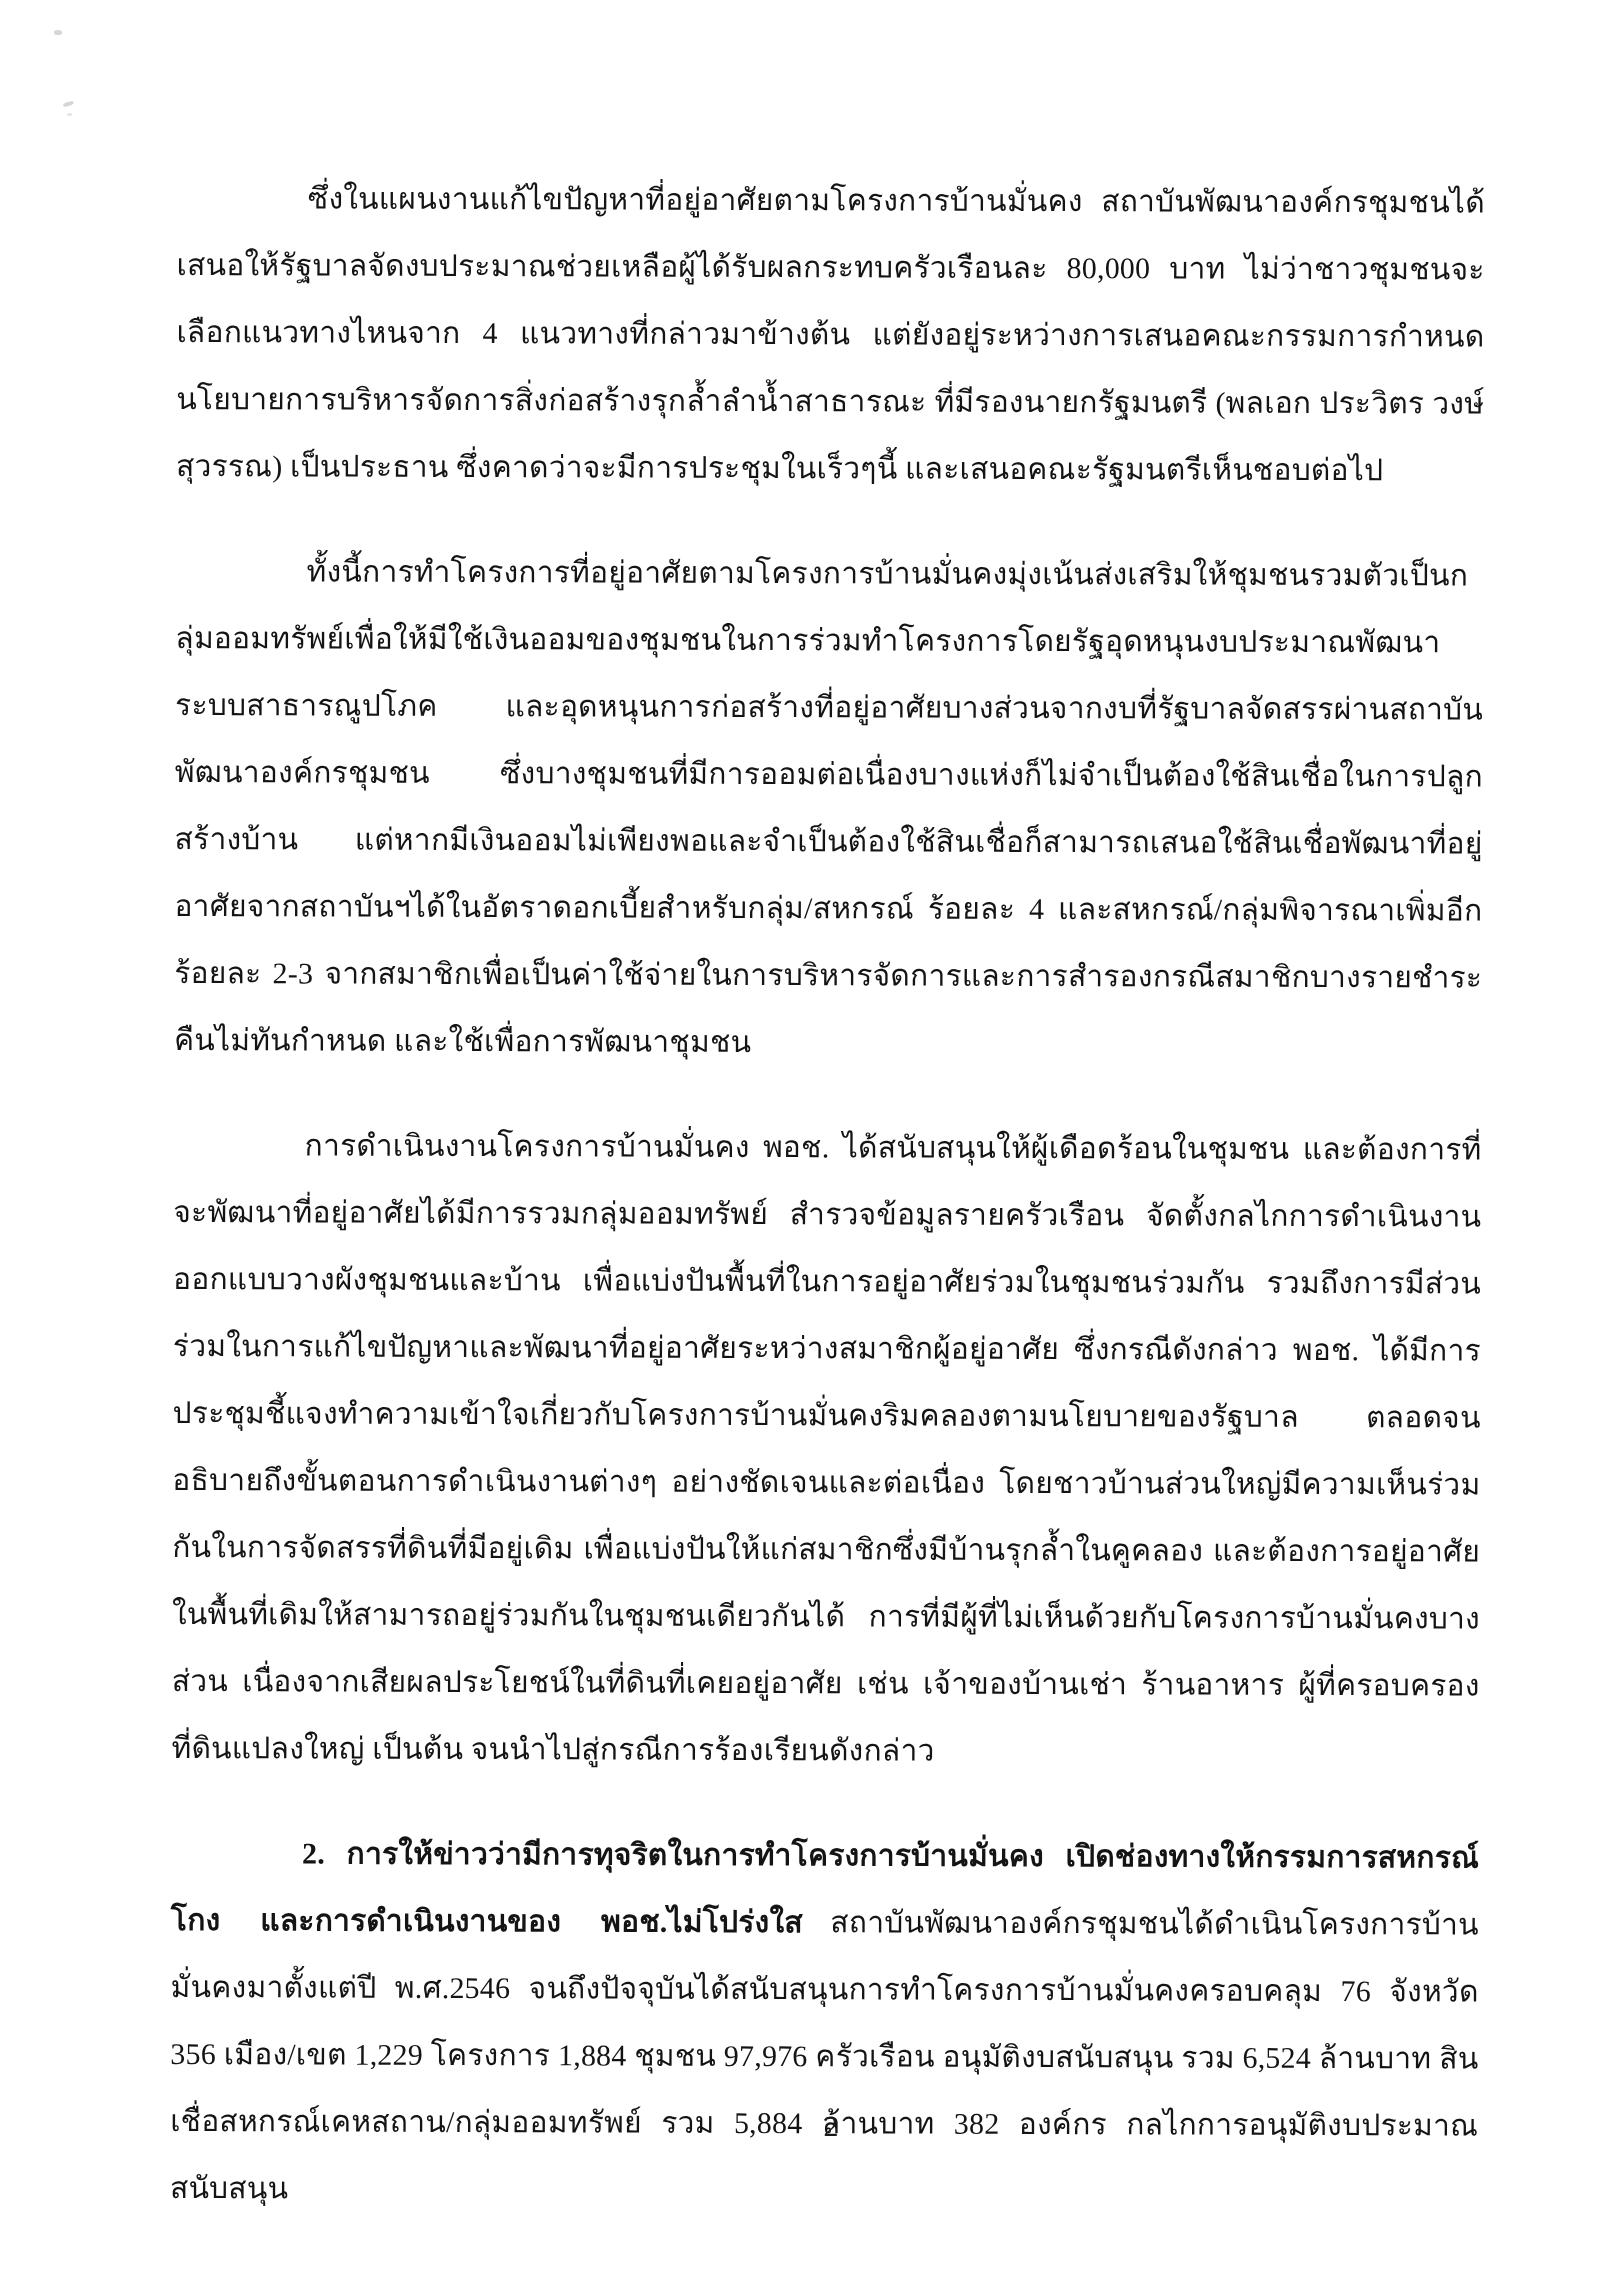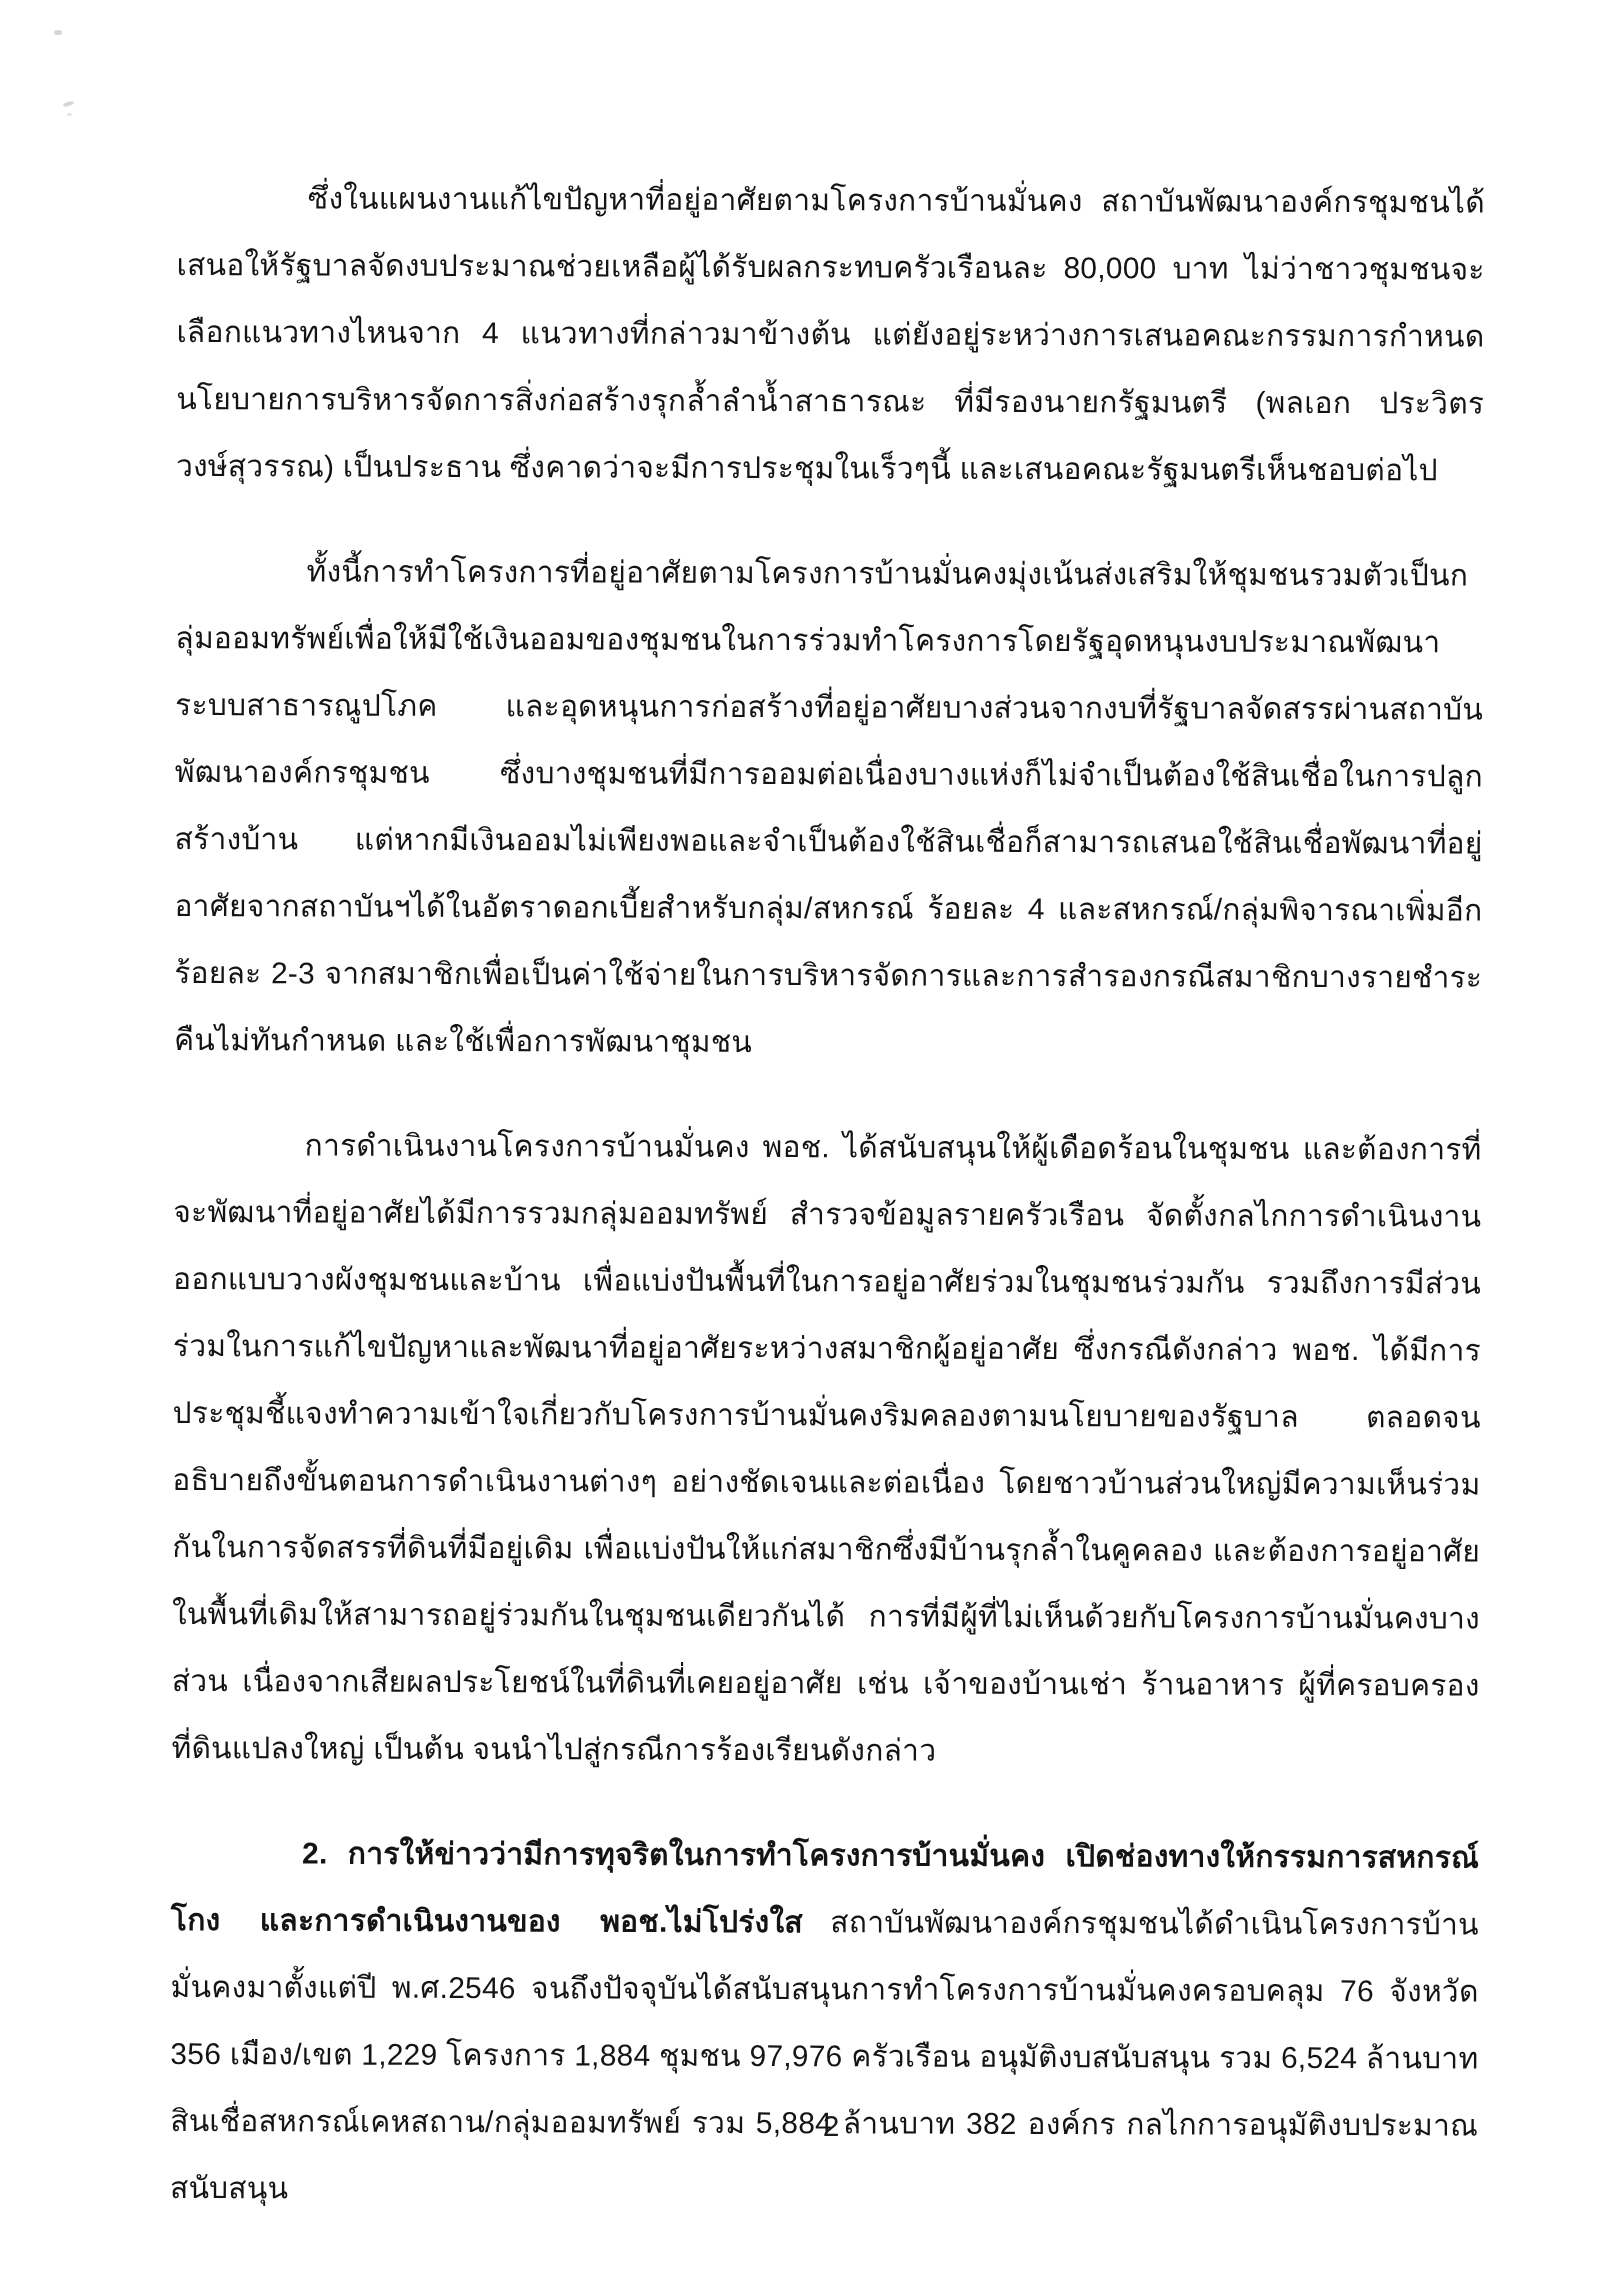--- a/index.html
+++ b/index.html
@@ -6,21 +6,21 @@
     margin: 0;
     padding: 0;
     background: #e8e8e8;
   }
   .sheet {
     position: relative;
     width: 1623px;
     height: 2295px;
     background: #ffffff;
     overflow: hidden;
-    font-family: Liberation Sans, sans-serif;
+    font-family: Liberation Serif, serif;
     color: #141414;
   }
   .content {
     position: absolute;
     left: 177px;
     top: 164px;
     width: 1308px;
     transform: rotate(0.2deg);
     transform-origin: top left;
   }

